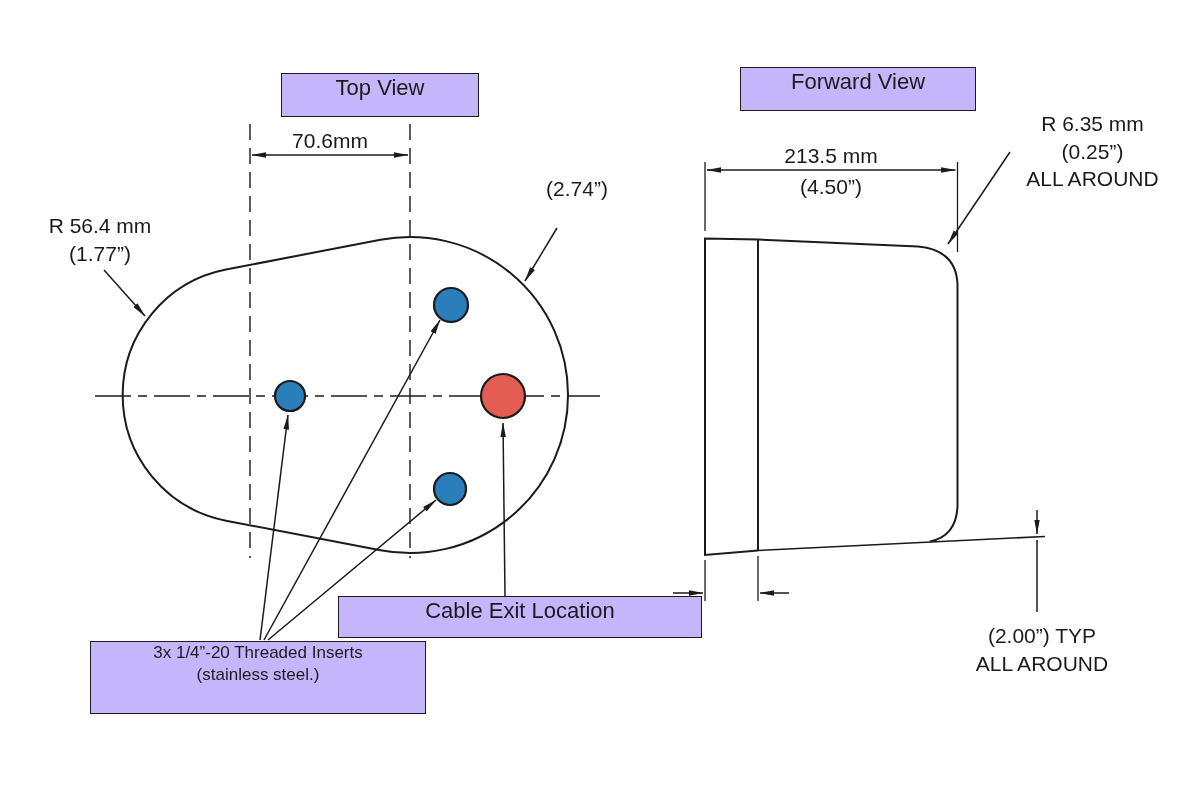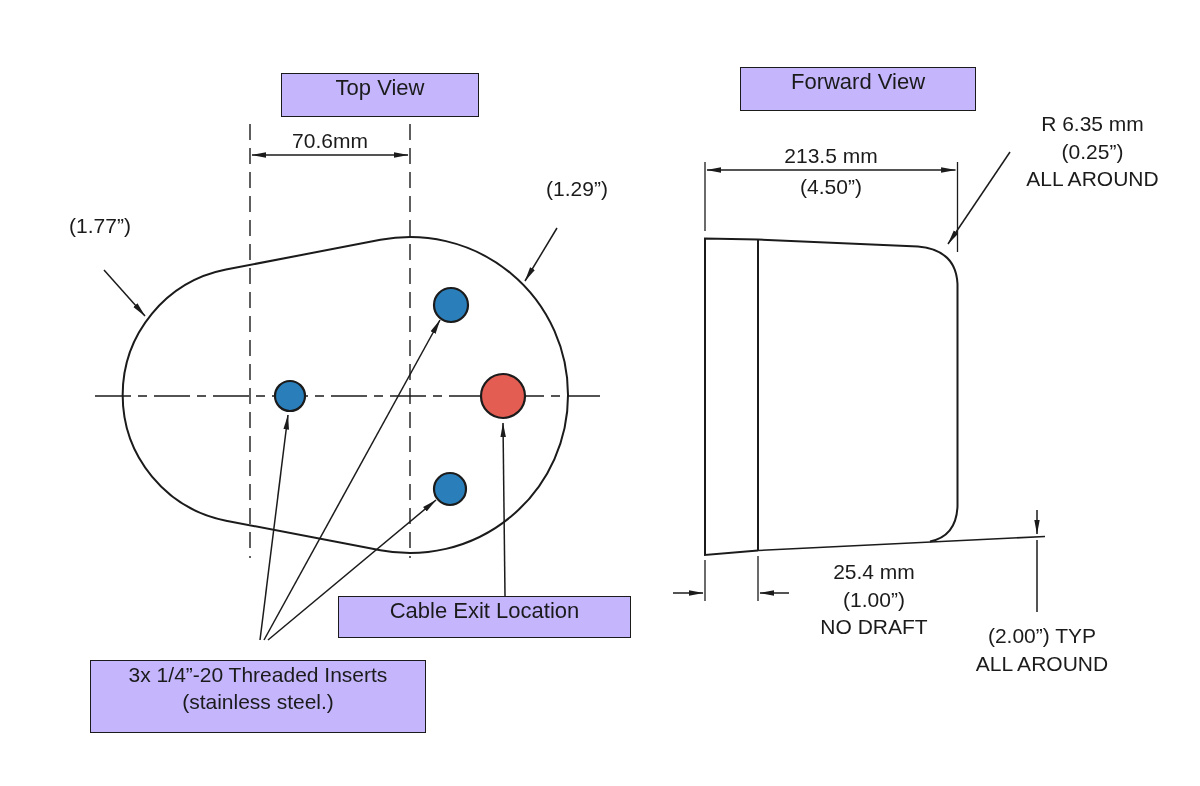--- a/index.html
+++ b/index.html
@@ -27,21 +27,21 @@
     border: 1.6px solid #1b1b1b;
     background: #c4b5fd;
     display: flex;
     flex-direction: column;
     align-items: center;
     justify-content: flex-start;
     font-size: 22px;
     text-align: center;
     line-height: 1.3;
   }
-  .box.small { font-size: 21px; margin-top: 19px; }
+  .box.small { font-size: 17px; }
 </style>
 </head>
 <body>
 
 <div id="canvas">
 
   <svg id="linework" width="1200" height="786" viewBox="0 0 1200 786">
     <defs>
       <marker id="arr" viewBox="0 0 14 6" refX="13.5" refY="3" markerWidth="15" markerHeight="7" orient="auto-start-reverse" markerUnits="userSpaceOnUse">
         <path d="M0,0.4 L14,3 L0,5.6 Z" fill="#1b1b1b"></path>
@@ -93,28 +93,29 @@
 
   <div class="box" style="left:740px; top:67px; width:236px; height:44px;">
     <span>Forward View</span>
   </div>
 
   <div class="lbl" style="left:240px; top:127px; width:180px;">
     <div>70.6mm</div>
   </div>
 
   <div class="lbl" style="left:492px; top:175px; width:170px;">
-    <div>(1.29”)</div>
+    <div>(2.74”)</div>
   </div>
 
   <div class="lbl" style="left:20px; top:212px; width:160px;">
+    <div>R 56.4 mm</div>
     <div>(1.77”)</div>
   </div>
 
-  <div class="box" style="left:338px; top:596px; width:293px; height:42px;">
+  <div class="box" style="left:338px; top:596px; width:364px; height:42px;">
     <span>Cable Exit Location</span>
   </div>
 
   <div class="box small" style="left:90px; top:641px; width:336px; height:73px;">
     <div>3x 1/4”-20 Threaded Inserts</div>
     <div>(stainless steel.)</div>
   </div>
 
   <div class="lbl" style="left:741px; top:142px; width:180px;">
     <div>213.5 mm</div>
@@ -122,24 +123,19 @@
   <div class="lbl" style="left:741px; top:173px; width:180px;">
     <div>(4.50”)</div>
   </div>
 
   <div class="lbl" style="left:1005px; top:110px; width:175px;">
     <div>R 6.35 mm</div>
     <div>(0.25”)</div>
     <div>ALL AROUND</div>
   </div>
 
-  <div class="lbl" style="left:784px; top:558px; width:180px;">
-    <div>25.4 mm</div>
-    <div>(1.00”)</div>
-    <div>NO DRAFT</div>
-  </div>
 
   <div class="lbl" style="left:952px; top:622px; width:180px;">
     <div>(2.00”) TYP</div>
     <div>ALL AROUND</div>
   </div>
 
 </div>
 
 </body></html>

